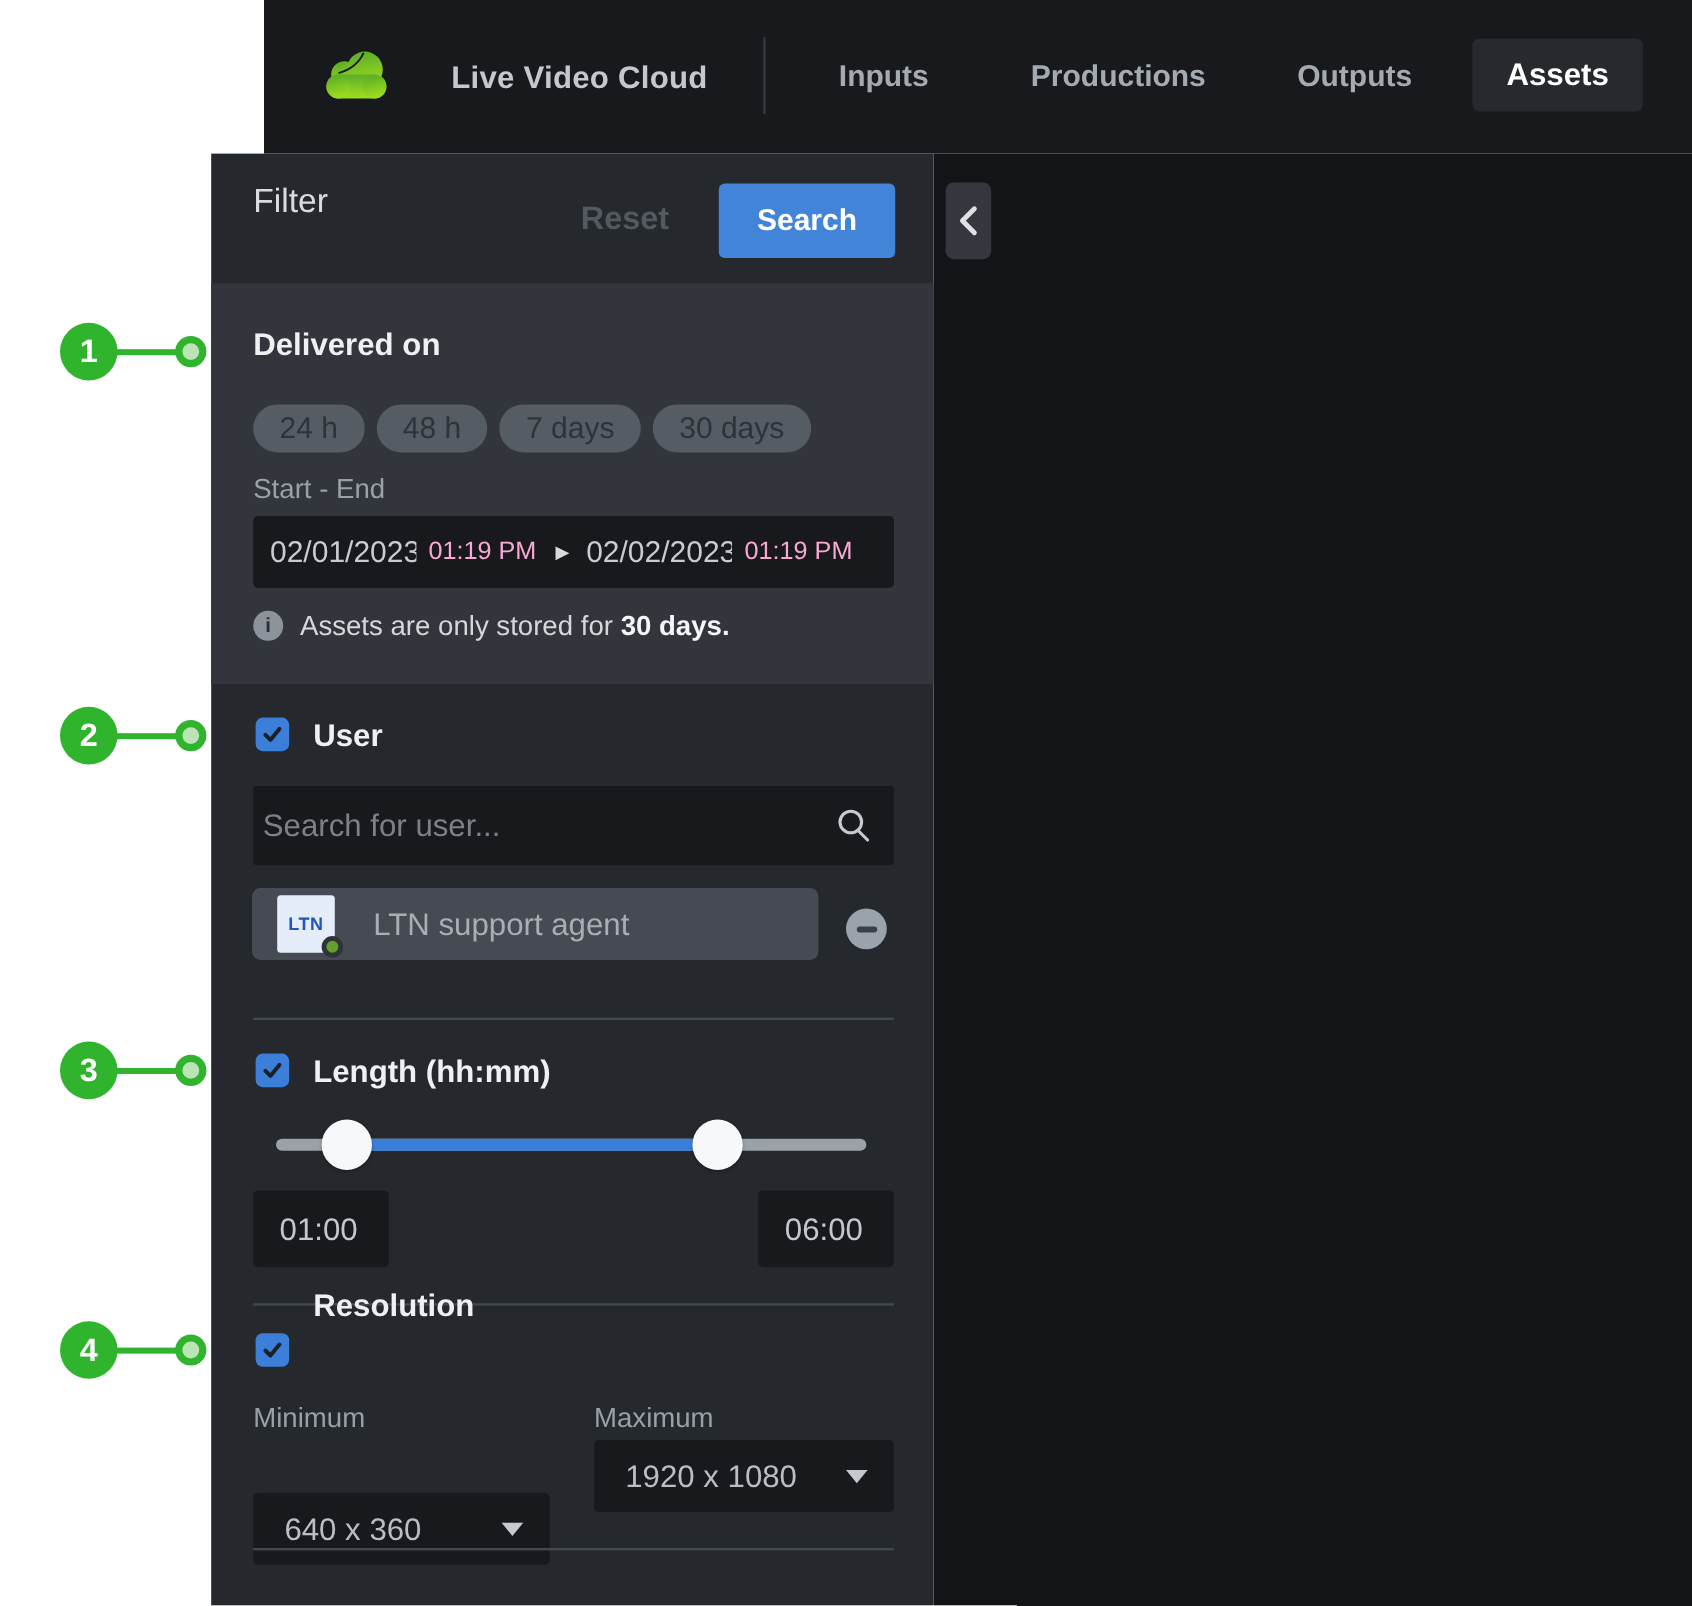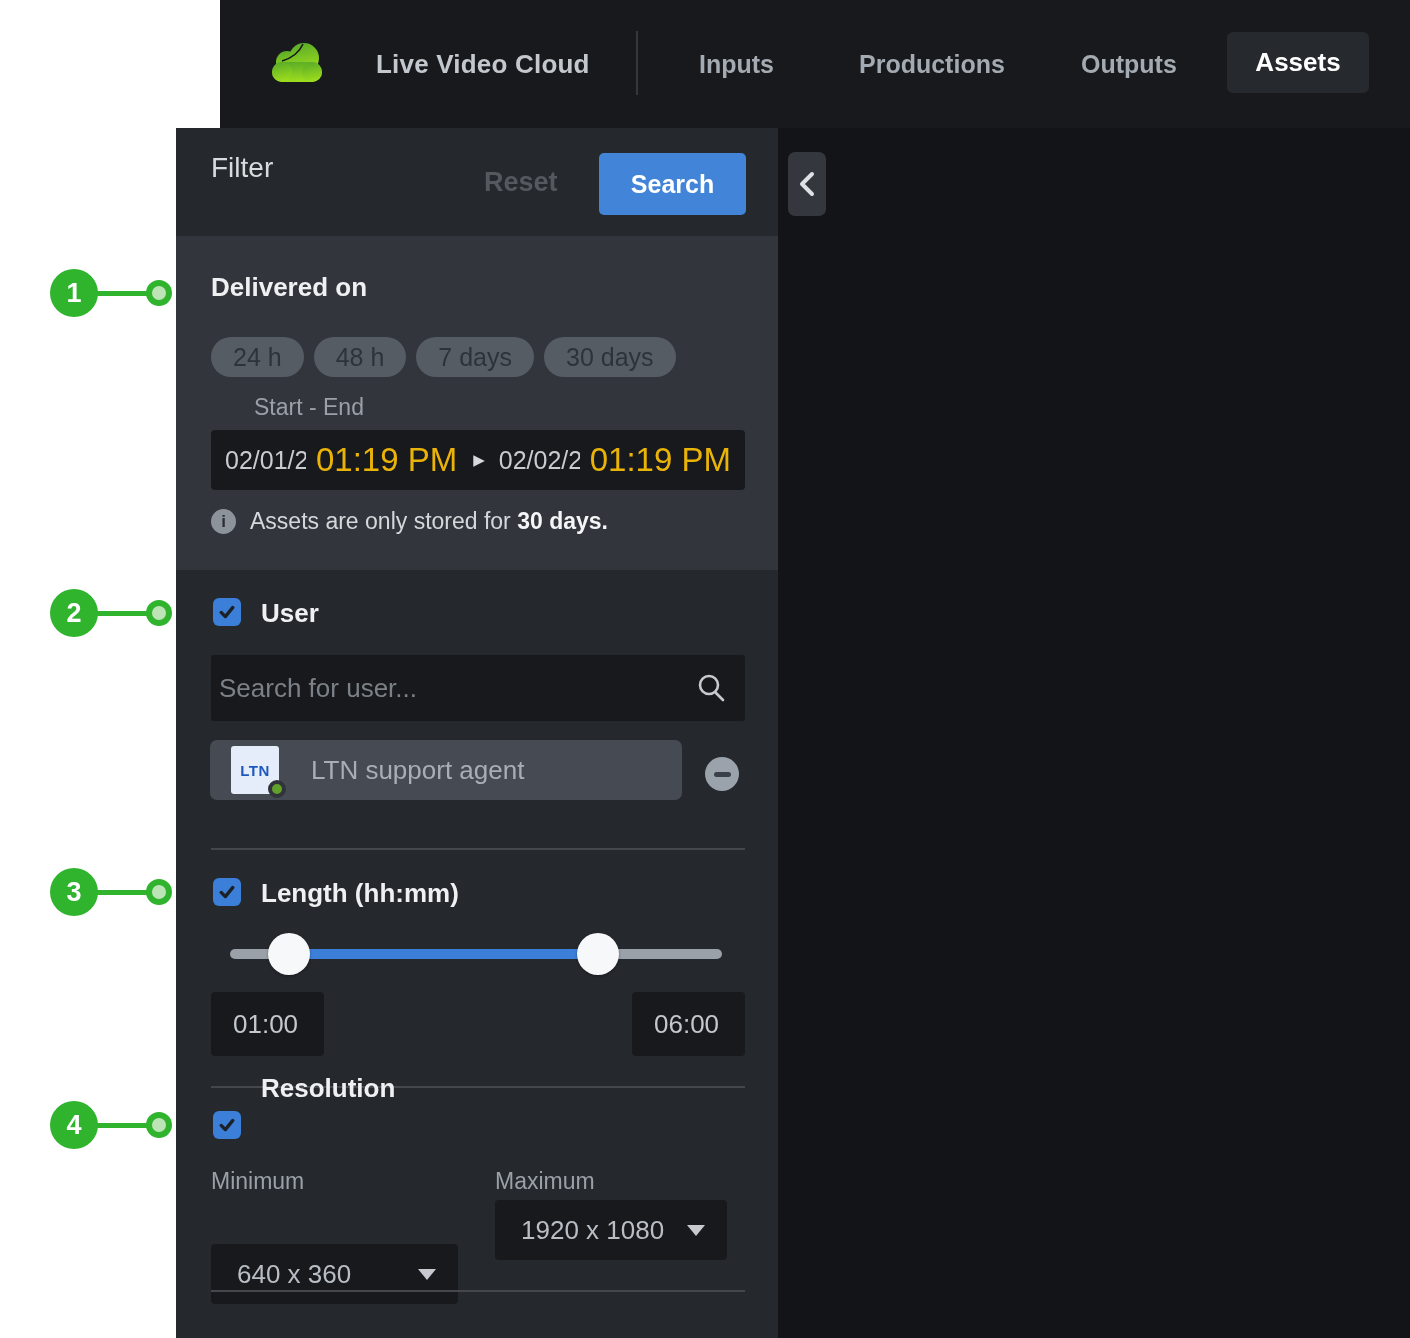--- a/index.html
+++ b/index.html
@@ -37,25 +37,25 @@
   .search-btn { position:absolute; left:423px; top:25px; width:147px; height:62px; background:#4285d8;
     border:none; border-radius:5px; color:#ffffff; font-size:25px; font-weight:700;
     font-family:"Liberation Sans", sans-serif; cursor:pointer; }
 
   
   .section-delivered { position:absolute; left:0; top:108px; width:602px; height:334px; background:#32363c; }
   .section-title { position:absolute; left:35px; color:#eef0f2; font-size:26px; font-weight:700; }
   .pill-row { position:absolute; left:35px; top:101px; display:flex; gap:10px; }
   .pill { height:40px; line-height:40px; padding:0 22px; background:#565c64; border-radius:20px;
     color:#2e333a; font-size:25px; cursor:pointer; }
-  .range-label { position:absolute; left:35px; top:158px; color:#9aa0a7; font-size:23px;margin-left:43px; }
+  .range-label { position:absolute; left:35px; top:158px; color:#9aa0a7; font-size:23px; }
   .date-range { position:absolute; left:35px; top:194px; width:534px; height:60px; background:#17191d;
     border-radius:4px; display:flex; align-items:center; padding:0 14px; cursor:text; }
   .date-val { color:#c7ccd2; font-size:25px; white-space:nowrap; overflow:hidden; display:inline-block; max-width:122px; }
-  .time-val { color:#eab308; font-size:33px; margin-left:10px; white-space:nowrap; }
+  .time-val { color:#f9a8d4; font-size:21px; margin-left:10px; white-space:nowrap; }
   .date-arrow { color:#d7dadd; font-size:15px; margin:0 14px 0 16px; }
   .info-row { position:absolute; left:35px; top:272px; display:flex; align-items:center; }
   .info-icon { width:25px; height:25px; border-radius:50%; background:#8d939a; color:#2b2f35;
     font-size:17px; font-weight:700; display:flex; align-items:center; justify-content:center; margin-right:14px; }
   .info-text { color:#d5d8db; font-size:23px; }
   .info-bold { color:#f4f5f6; font-weight:700; }
 
   
   .checkbox { position:absolute; left:37px; width:28px; height:28px; background:#3b7fd8; border-radius:6px;
     display:flex; align-items:center; justify-content:center; cursor:pointer; }
@@ -94,21 +94,21 @@
   .value-min { left:35px; }
   .value-max { left:456px; }
 
   
   .dd-label { position:absolute; top:1040px; color:#9aa0a7; font-size:23px; }
   .dd-label-min { left:35px; }
   .dd-label-max { left:319px; }
   .dropdown { position:absolute; top:1072px; height:60px; background:#17191d; border-radius:4px;
     display:flex; align-items:center; justify-content:space-between; padding:0 22px 0 26px; cursor:pointer; }
   .dd-min { left:35px; width:247px;margin-top:44px; }
-  .dd-max { left:319px; width:232px; }
+  .dd-max { left:319px; width:250px; }
   .dd-value { color:#b9bec5; font-size:26px; }
   .dd-caret { width:0; height:0; border-left:9px solid transparent; border-right:9px solid transparent;
     border-top:11px solid #c6cad0; }
 
   
   .marker { position:absolute; left:50px; width:132px; height:48px; }
   .marker-circle { position:absolute; left:0; top:0; width:48px; height:48px; background:#30b42d;
     border-radius:50%; color:#ffffff; font-size:27px; font-weight:700;
     display:flex; align-items:center; justify-content:center; }
   .marker-line { position:absolute; left:46px; top:22px; width:52px; height:5px; background:#30b42d; }

